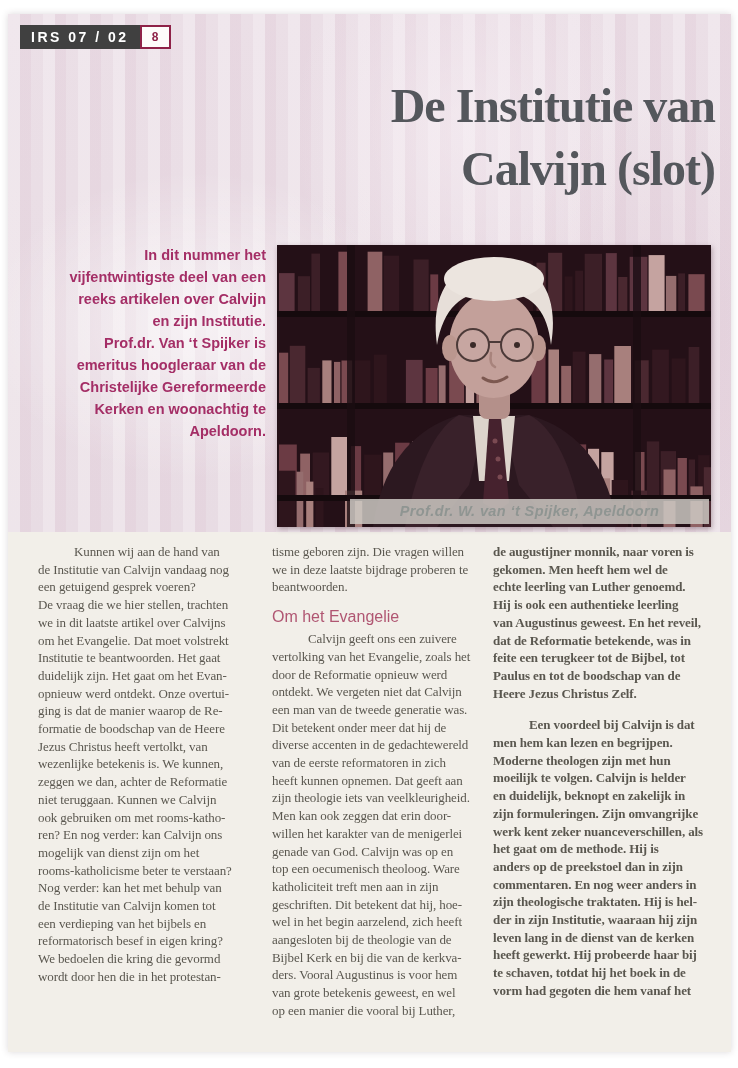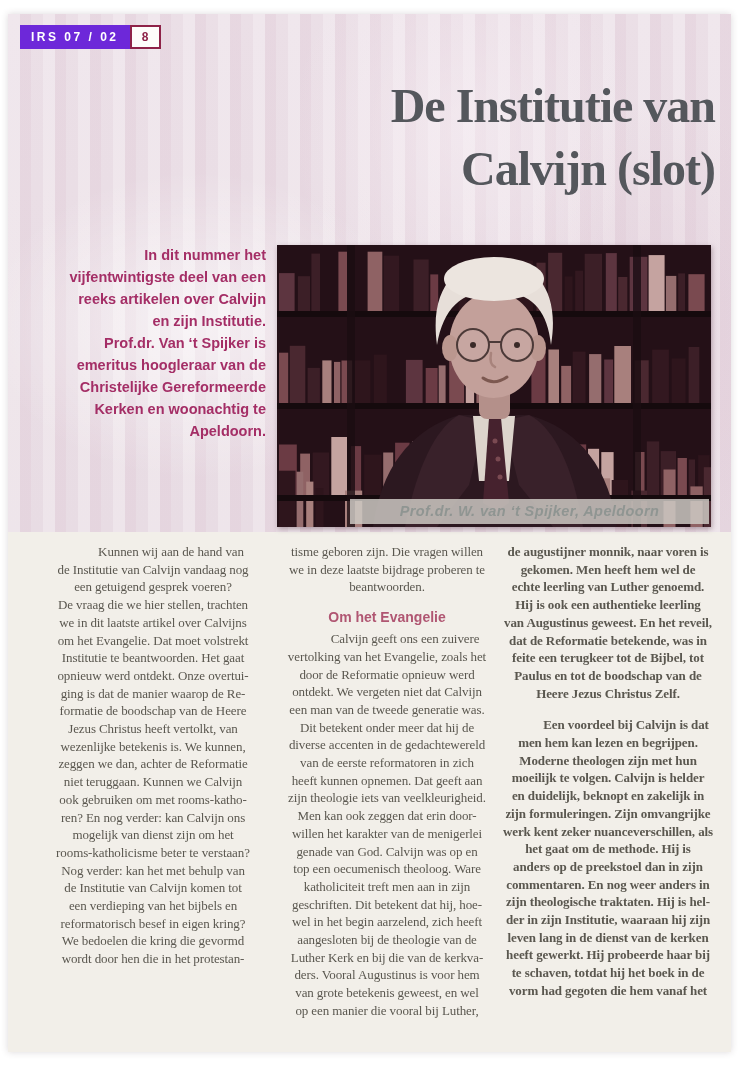--- a/index.html
+++ b/index.html
@@ -17,22 +17,22 @@
     background:
       radial-gradient(ellipse 300px 220px at 26% 60%, rgba(255,255,255,.60), rgba(255,255,255,0) 70%),
       radial-gradient(ellipse 240px 280px at 63% 22%, rgba(248,240,245,.55), rgba(255,255,255,0) 72%),
       radial-gradient(ellipse 200px 300px at 90% 60%, rgba(223,199,213,.45), rgba(255,255,255,0) 75%),
       repeating-linear-gradient(90deg, rgba(255,255,255,.30) 0 12px, rgba(224,201,214,.28) 12px 23px, rgba(255,255,255,.06) 23px 35px),
       linear-gradient(#eadde5,#e7dae2);
   }
   
   .badge{position:absolute;left:12px;top:11px;height:24px;display:flex;}
   .badge-issue{
-    background:#6d28d9;color:#fff;padding:0 11px;
-    font-family:"Liberation Sans",sans-serif;font-weight:bold;font-size:12px;
+    background:#404040;color:#fff;padding:0 11px;
+    font-family:"Liberation Sans",sans-serif;font-weight:bold;font-size:14px;
     line-height:24px;letter-spacing:2.5px;white-space:nowrap;
   }
   .badge-num{
     background:#fdfcfa;border:2px solid #8e2248;box-sizing:border-box;width:31px;
     color:#8e2248;text-align:center;font-family:"Liberation Sans",sans-serif;
     font-weight:bold;font-size:12px;line-height:20px;
   }
   
   .title{
     position:absolute;right:16px;top:60px;text-align:right;color:#54575c;
@@ -54,33 +54,33 @@
   .photo svg{display:block;width:434px;height:282px;}
   .caption{
     position:absolute;left:73px;right:2px;bottom:3px;height:25px;
     background:rgba(206,203,197,.84);
     color:#8f9592;text-align:center;
     font-family:"Liberation Sans",sans-serif;font-style:italic;font-weight:bold;
     font-size:14.5px;line-height:25px;letter-spacing:.4px;white-space:nowrap;
   }
   
   .columns{position:absolute;left:30px;top:529px;width:693px;height:495px;}
-  .col{position:absolute;top:0;width:230px;text-align:center;}
+  .col{position:absolute;top:0;width:230px;}
   .col1{left:0;}
   .col2{left:234px;}
   .col3{left:455px;font-weight:bold;}
   .line{
     font-size:13px;line-height:17.7px;color:#5a574f;
     letter-spacing:-.1px;white-space:nowrap;
   }
   .line.indent{padding-left:36px;}
   .line.gap-before{margin-top:14px;}
   .col-heading{
-    font-family:"Liberation Sans",sans-serif;font-weight:bold;
-    color:#b05672;font-size:14px;line-height:18px;margin:12px 0 4px;
+    font-family:"Liberation Sans",sans-serif;font-weight:normal;
+    color:#b05672;font-size:16px;line-height:18px;margin:12px 0 4px;
     white-space:nowrap;
   }
 </style>
 </head>
 <body>
 
 <div class="page">
 
   <div class="hero"></div>
 
@@ -247,20 +247,21 @@
 
   <div class="columns">
       <div class="col col1">
         <div class="line indent">Kunnen wij aan de hand van</div>
         <div class="line">de Institutie van Calvijn vandaag nog</div>
         <div class="line">een getuigend gesprek voeren?</div>
         <div class="line">De vraag die we hier stellen, trachten</div>
         <div class="line">we in dit laatste artikel over Calvijns</div>
         <div class="line">om het Evangelie. Dat moet volstrekt</div>
         <div class="line">Institutie te beantwoorden. Het gaat</div>
+        <div class="line">duidelijk zijn. Het gaat om het Evan-</div>
         <div class="line">opnieuw werd ontdekt. Onze overtui-</div>
         <div class="line">ging is dat de manier waarop de Re-</div>
         <div class="line">formatie de boodschap van de Heere</div>
         <div class="line">Jezus Christus heeft vertolkt, van</div>
         <div class="line">wezenlijke betekenis is. We kunnen,</div>
         <div class="line">zeggen we dan, achter de Reformatie</div>
         <div class="line">niet teruggaan. Kunnen we Calvijn</div>
         <div class="line">ook gebruiken om met rooms-katho-</div>
         <div class="line">ren? En nog verder: kan Calvijn ons</div>
         <div class="line">mogelijk van dienst zijn om het</div>
@@ -288,21 +289,21 @@
         <div class="line">heeft kunnen opnemen. Dat geeft aan</div>
         <div class="line">zijn theologie iets van veelkleurigheid.</div>
         <div class="line">Men kan ook zeggen dat erin door-</div>
         <div class="line">willen het karakter van de menigerlei</div>
         <div class="line">genade van God. Calvijn was op en</div>
         <div class="line">top een oecumenisch theoloog. Ware</div>
         <div class="line">katholiciteit treft men aan in zijn</div>
         <div class="line">geschriften. Dit betekent dat hij, hoe-</div>
         <div class="line">wel in het begin aarzelend, zich heeft</div>
         <div class="line">aangesloten bij de theologie van de</div>
-        <div class="line">Luther Kerk en bij die van de kerkva-</div>
+        <div class="line">Bijbel Kerk en bij die van de kerkva-</div>
         <div class="line">ders. Vooral Augustinus is voor hem</div>
         <div class="line">van grote betekenis geweest, en wel</div>
         <div class="line">op een manier die vooral bij Luther,</div>
       </div>
       <div class="col col3">
         <div class="line">de augustijner monnik, naar voren is</div>
         <div class="line">gekomen. Men heeft hem wel de</div>
         <div class="line">echte leerling van Luther genoemd.</div>
         <div class="line">Hij is ook een authentieke leerling</div>
         <div class="line">van Augustinus geweest. En het reveil,</div>

